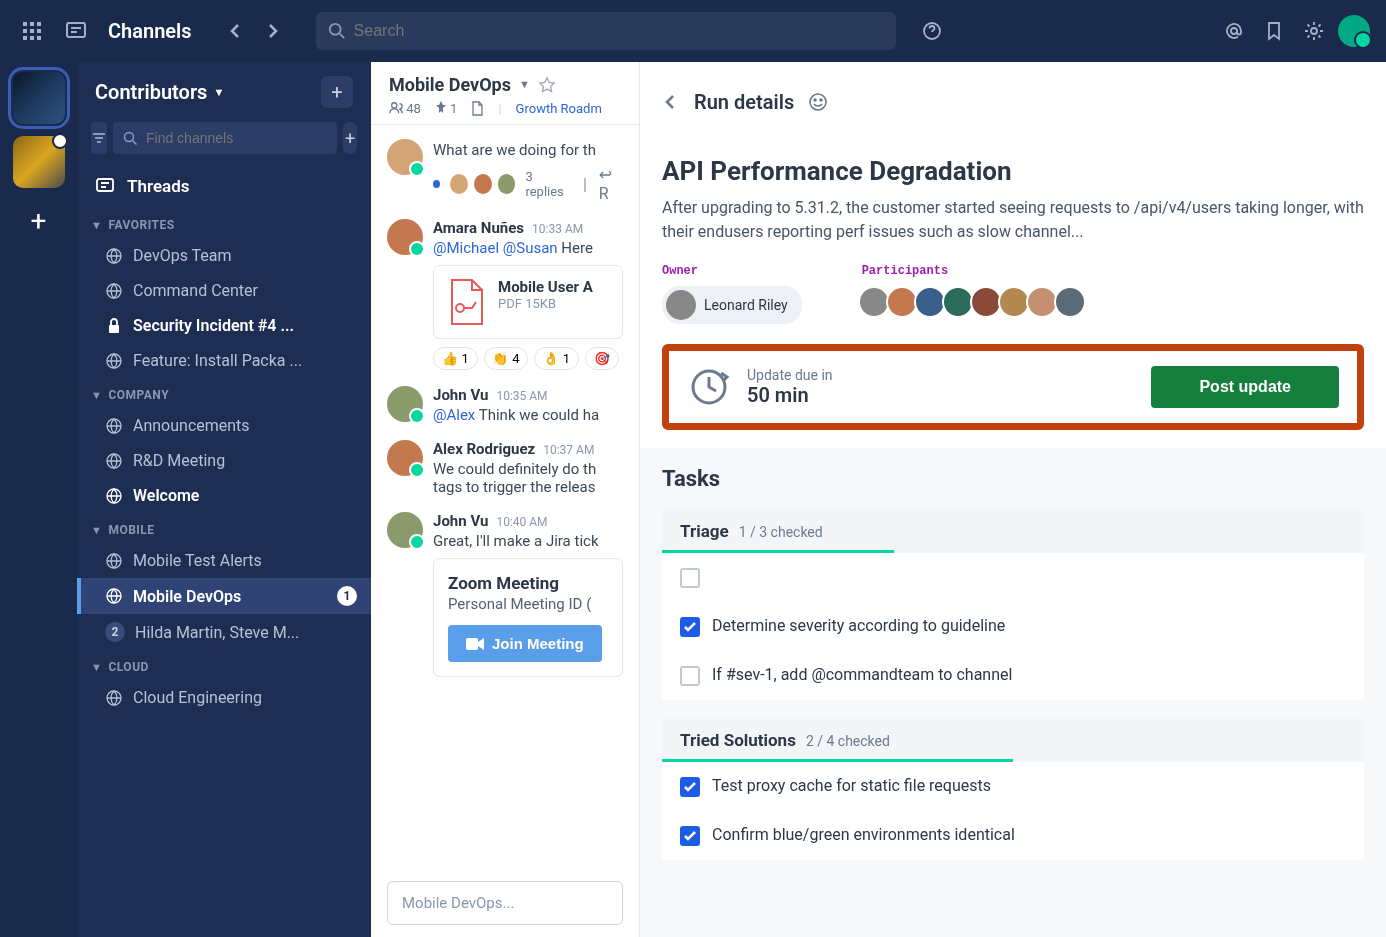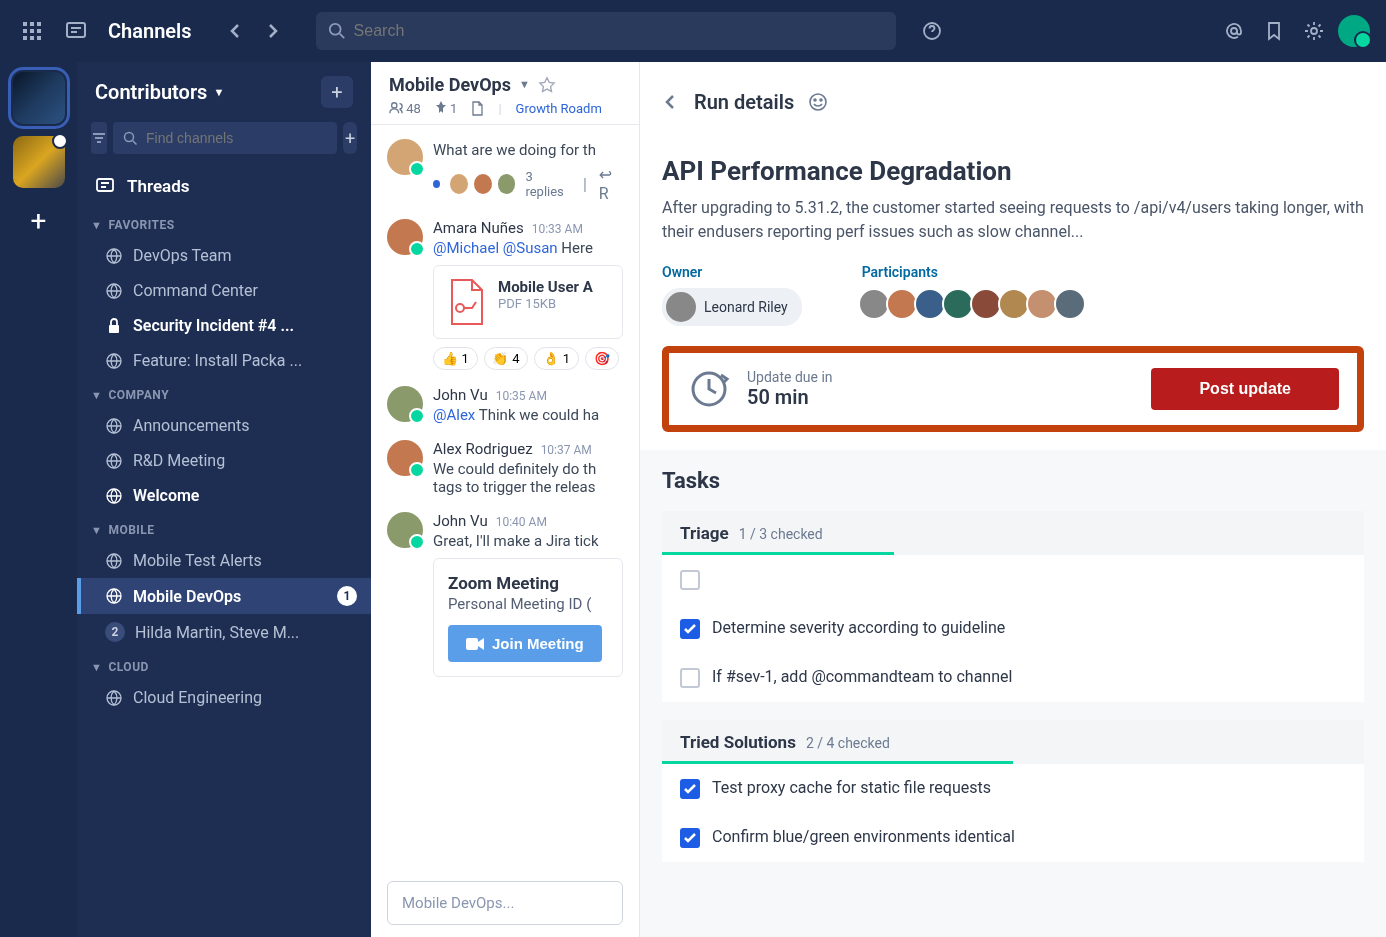--- a/index.html
+++ b/index.html
@@ -54,21 +54,21 @@
 .channel-title-row { display: flex; align-items: center; gap: 8px; }
 .channel-title { font-size: 18px; font-weight: 700; color: #2d3748; }
 .channel-meta { display: flex; align-items: center; gap: 14px; margin-top: 6px; font-size: 13px; color: #6b7a90; }
 .channel-link { color: #2e66d8; }
 .messages-list { flex: 1; overflow-y: auto; padding: 4px 0; }
 .message { display: flex; gap: 10px; padding: 10px 16px 6px; }
 .msg-avatar { width: 36px; height: 36px; border-radius: 50%; background: #d4a574; position: relative; flex-shrink: 0; }
 .msg-avatar::after { content: ''; position: absolute; bottom: -2px; right: -2px; width: 12px; height: 12px; background: #06d6a0; border-radius: 50%; border: 2px solid #fff; }
 .msg-body { flex: 1; min-width: 0; }
 .msg-header { display: flex; align-items: baseline; gap: 8px; }
-.msg-author { font-weight: 400; color: #2d3748; font-size: 15px; }
+.msg-author { font-weight: 700; color: #2d3748; font-size: 15px; }
 .msg-time { font-size: 12px; color: #8a96b0; }
 .msg-text { font-size: 15px; color: #3c4858; margin-top: 2px; }
 .mention { color: #2e66d8; }
 .thread-row { display: flex; align-items: center; gap: 6px; margin-top: 6px; }
 .mini-avatar { width: 20px; height: 20px; border-radius: 50%; }
 .thread-count { font-size: 13px; color: #6b7a90; margin-left: 4px; }
 .attachment { display: flex; gap: 12px; border: 1px solid #e5e8ec; border-radius: 6px; padding: 12px; margin-top: 8px; }
 .pdf-icon { width: 40px; height: 48px; }
 .attach-title { font-weight: 700; color: #2d3748; font-size: 15px; }
 .attach-meta { font-size: 13px; color: #8a96b0; }
@@ -81,32 +81,32 @@
 .compose { margin: 12px 16px; border: 1px solid #d0d5dd; border-radius: 6px; padding: 12px 14px; color: #8a96b0; font-size: 15px; }
 
 
 .run-panel { flex: 1; border-left: 1px solid #e5e8ec; display: flex; flex-direction: column; overflow-y: auto; background: #f7f8fa; }
 .run-header { display: flex; align-items: center; gap: 14px; padding: 28px 22px; background: #fff; }
 .run-title { font-size: 20px; font-weight: 600; color: #2d3748; }
 .run-body { background: #fff; padding: 0 22px 18px; }
 .run-issue-title { font-size: 26px; font-weight: 700; color: #2d3748; margin-top: 14px; }
 .run-desc { font-size: 16px; color: #4a5568; margin-top: 10px; line-height: 1.5; }
 .run-meta-row { display: flex; gap: 60px; margin-top: 20px; }
-.meta-label { font-size: 14px; color: #0369a1; font-weight: 600; }
+.meta-label { font-size: 12px; color: #a21caf; font-weight: 600; font-family: Liberation Mono, monospace; }
 .owner-chip { display: inline-flex; align-items: center; gap: 8px; background: #edf0f5; border-radius: 18px; padding: 4px 14px 4px 4px; margin-top: 8px; }
 .owner-avatar { width: 30px; height: 30px; border-radius: 50%; background: #888; }
 .owner-name { font-size: 14px; color: #2d3748; }
 .participants { display: flex; margin-top: 8px; }
 .part-avatar { width: 32px; height: 32px; border-radius: 50%; margin-left: -4px; border: 2px solid #fff; }
 .update-card { border: 7px solid #c2410c; border-radius: 6px; padding: 14px 18px; margin-top: 20px; display: flex; align-items: center; gap: 16px; }
 .update-icon { width: 44px; height: 44px; color: #6b7a90; }
 .update-text { display: flex; flex-direction: column; }
 .update-due { font-size: 14px; color: #6b7a90; }
 .update-time { font-size: 20px; font-weight: 600; color: #2d3748; }
-.post-btn { margin-left: auto; background: #b91c1c; color: #fff; border: none; border-radius: 4px; padding: 12px 48px; font-size: 16px; font-weight: 600; cursor: pointer; }
+.post-btn { margin-left: auto; background: #15803d; color: #fff; border: none; border-radius: 4px; padding: 12px 48px; font-size: 16px; font-weight: 600; cursor: pointer; }
 .tasks-section { padding: 18px 22px 0; }
 .tasks-title { font-size: 22px; font-weight: 700; color: #2d3748; }
 .task-group { margin-top: 18px; }
 .task-group-header { display: flex; align-items: baseline; gap: 10px; padding: 12px 18px; background: #f4f5f7; border-bottom: 3px solid #06d6a0; }
 .task-group-header.partial { border-bottom: none; position: relative; }
 .task-group-header.partial::after { content: ''; position: absolute; left: 0; bottom: 0; height: 3px; background: #06d6a0; }
 .tg-triage::after { width: 33%; }
 .tg-tried::after { width: 50%; }
 .task-group-name { font-size: 17px; font-weight: 700; color: #2d3748; }
 .task-group-count { font-size: 14px; color: #6b7a90; }

